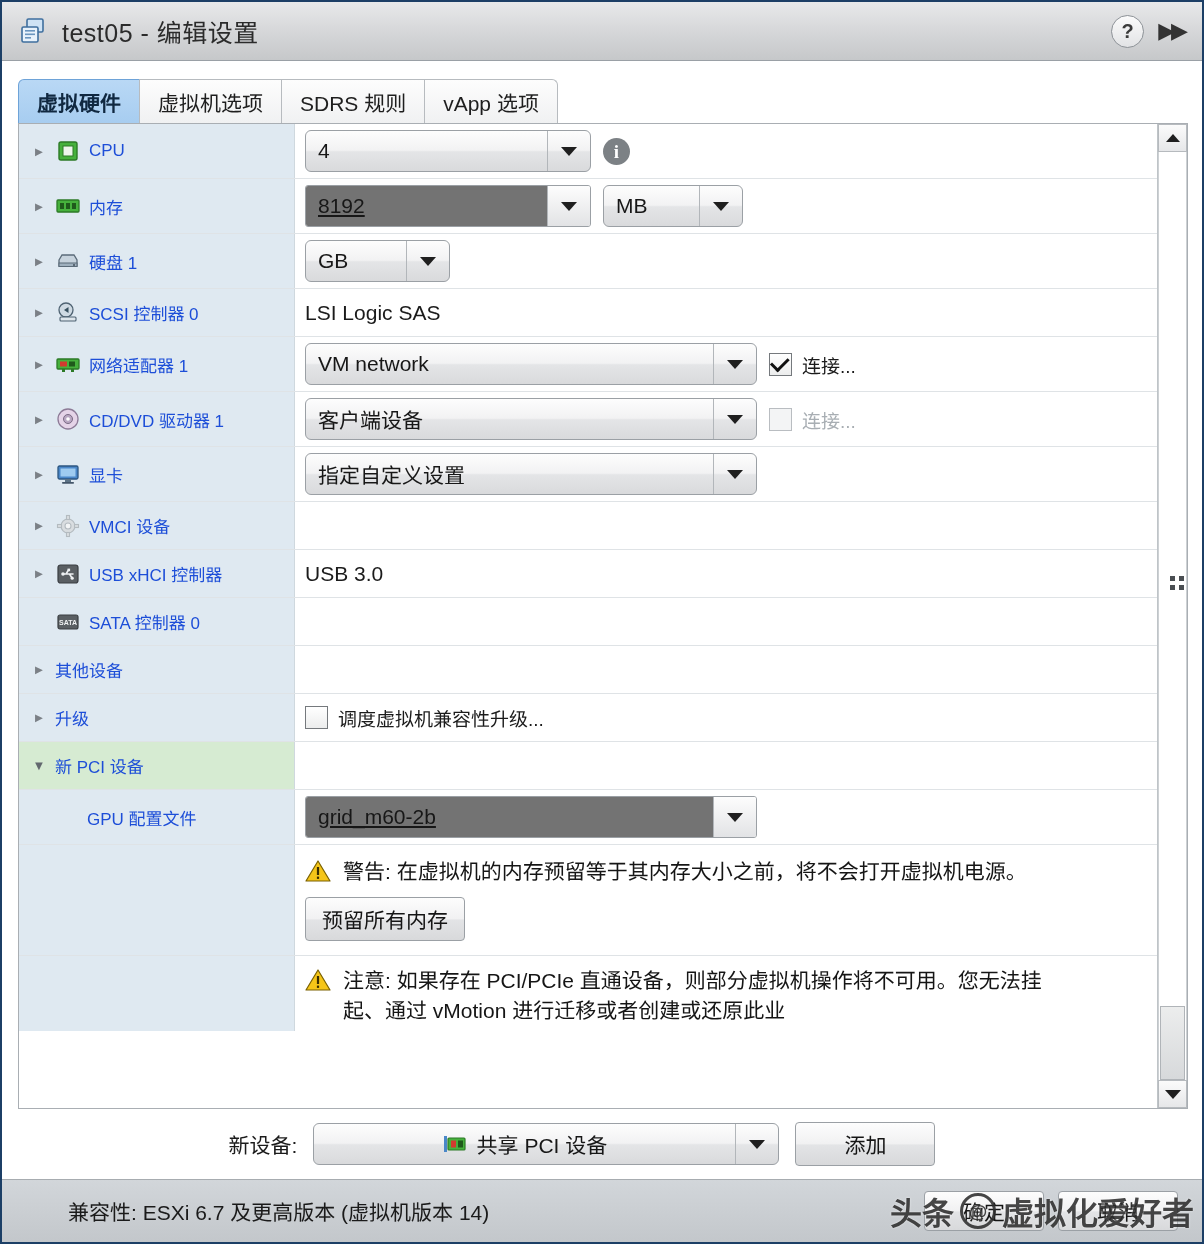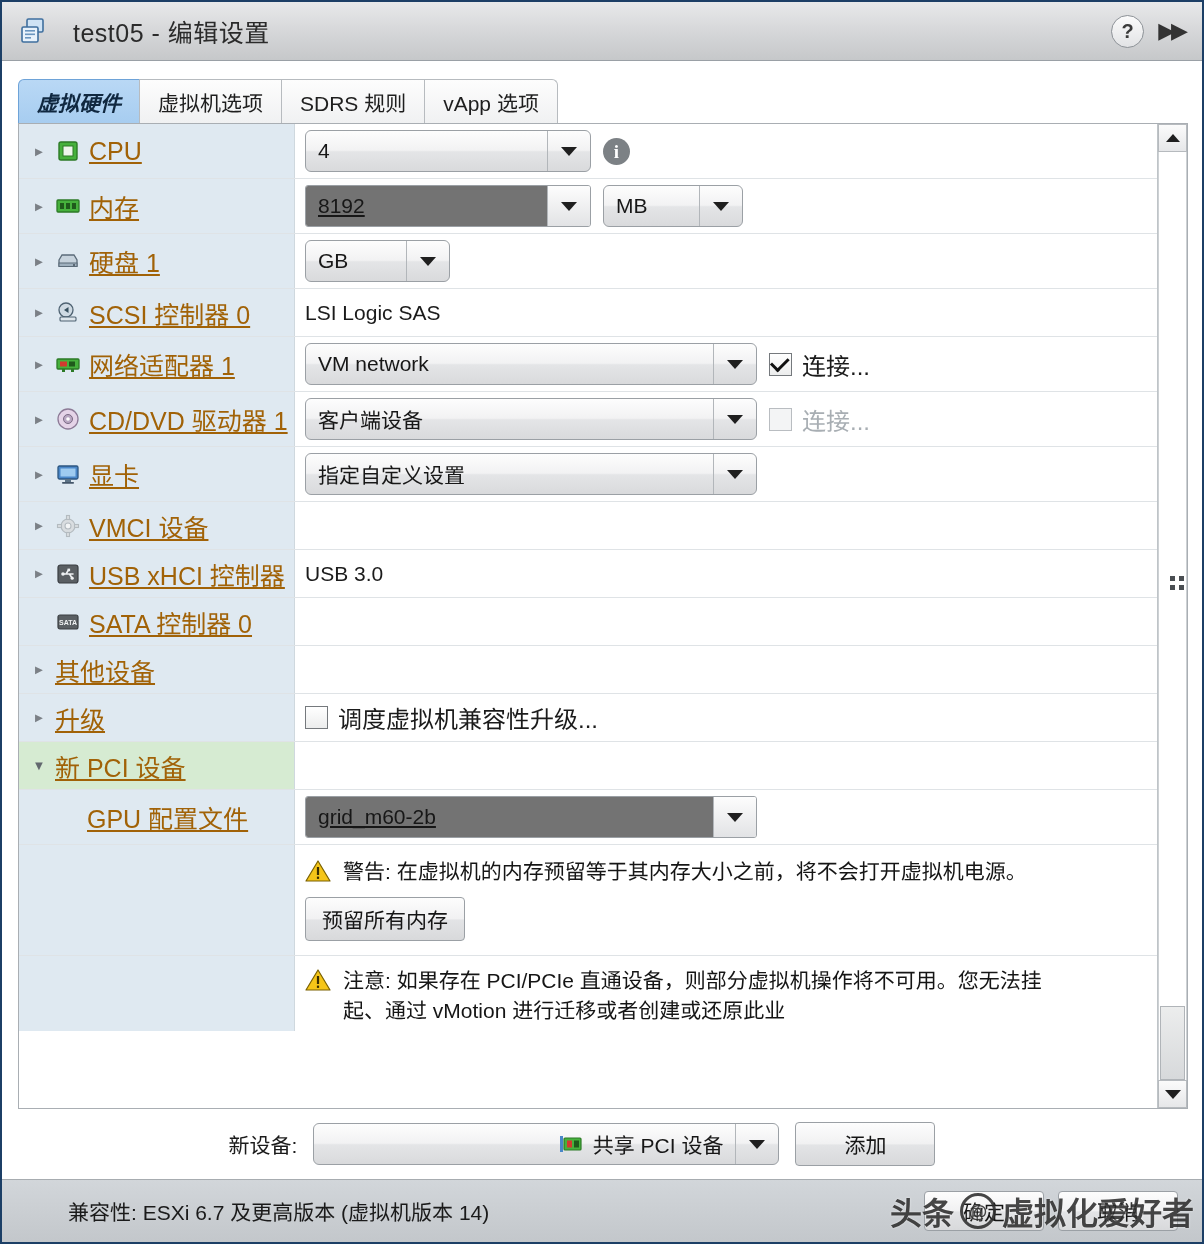--- a/index.html
+++ b/index.html
@@ -19,21 +19,20 @@
     display:flex;flex-direction:column;
   }
 
   
   .titlebar{
     height:58px;flex:0 0 58px;
     background:linear-gradient(to bottom,#e8e9ea 0%,#d6d7d9 50%,#c6c8ca 100%);
     border-bottom:1px solid #9aa0a6;
     display:flex;align-items:center;padding:0 14px 0 16px;
     position:relative;
-    gap:11px;
   }
   .title-icon{width:30px;height:30px;flex:0 0 30px;position:relative;margin-right:14px;}
   .title-text{font-size:25px;color:#2b2b2b;letter-spacing:.5px;white-space:nowrap;}
   .title-right{margin-left:auto;display:flex;align-items:center;gap:14px;}
   .help-btn{
     width:31px;height:31px;border-radius:50%;
     border:1px solid #8d9297;background:linear-gradient(to bottom,#fbfbfb,#e2e3e5);
     color:#3a3a3a;font-size:20px;font-weight:bold;
     display:flex;align-items:center;justify-content:center;line-height:1;
     cursor:pointer;
@@ -54,21 +53,20 @@
     border:1px solid #b7bbbf;border-bottom:none;
     background:linear-gradient(to bottom,#fdfdfd,#f0f1f2);
     margin-right:-1px;cursor:pointer;white-space:nowrap;
   }
   .tab:first-child{border-radius:6px 0 0 0;}
   .tab:last-child{border-radius:0 6px 0 0;}
   .tab.active{
     background:linear-gradient(to bottom,#b9d8f5,#a7cdf0);
     border-color:#6ea3d8;color:#102840;font-weight:bold;
     border-radius:6px 0 0 0;
-    font-style:italic;
   }
 
   
   .panel-wrap{
     flex:1 1 auto;position:relative;
     margin:0 14px 0 16px;
     border:1px solid #a9aeb3;
     background:#ffffff;
     display:flex;overflow:hidden;
   }
@@ -97,21 +95,21 @@
   }
   .cell-value.stack{flex-direction:column;align-items:flex-start;gap:10px;padding:12px 10px 14px 10px;}
 
   .twisty{
     width:16px;flex:0 0 16px;color:#7b8086;font-size:13px;line-height:1;
     display:flex;align-items:center;justify-content:center;cursor:pointer;
   }
   .twisty.open{color:#62686e;}
   .twisty.blank{visibility:hidden;}
   .dev-icon{width:26px;height:26px;flex:0 0 26px;position:relative;}
-  .dev-name{font-size:25px;color:#a16207;white-space:nowrap;text-decoration:underline;}
+  .dev-name{font-size:17px;color:#1d4ed8;white-space:nowrap;}
   .dev-name.sub{padding-left:32px;}
   .static-val{font-size:21px;color:#1b1b1b;}
 
   
   .combo{
     height:42px;box-sizing:border-box;display:flex;align-items:stretch;
     border:1px solid #9ba0a5;border-radius:6px;overflow:hidden;
     background:linear-gradient(to bottom,#fdfdfd 0%,#f2f2f3 48%,#e4e5e7 52%,#d9dadc 100%);
     cursor:pointer;
   }
@@ -155,21 +153,21 @@
   .chk-wrap{display:flex;align-items:center;gap:10px;cursor:pointer;}
   .chk{
     width:23px;height:23px;flex:0 0 23px;box-sizing:border-box;
     border:1px solid #75797d;background:linear-gradient(to bottom,#fff,#eceded);
     display:flex;align-items:center;justify-content:center;
   }
   .chk .mark{
     width:14px;height:8px;border-left:3px solid #111;border-bottom:3px solid #111;
     transform:rotate(-45deg) translate(1px,-2px);
   }
-  .chk-lbl{font-size:24px;color:#1b1b1b;white-space:nowrap;}
+  .chk-lbl{font-size:19px;color:#1b1b1b;white-space:nowrap;}
   .chk-wrap.disabled .chk{border-color:#b9bdc1;background:#f3f4f5;}
   .chk-wrap.disabled .chk-lbl{color:#a8aeb3;}
 
   .info-icon{
     width:27px;height:27px;flex:0 0 27px;border-radius:50%;background:#7c8185;
     color:#fff;font-size:19px;font-weight:bold;font-family:"Liberation Serif",serif;
     display:flex;align-items:center;justify-content:center;line-height:1;cursor:pointer;
   }
 
   .note{display:flex;gap:12px;align-items:flex-start;max-width:740px;}
@@ -207,21 +205,21 @@
   .grip i{background:#4a4e52;display:block;width:5px;height:5px;}
 
   
   .newdev-bar{
     flex:0 0 70px;height:70px;background:#ffffff;
     display:flex;align-items:center;justify-content:center;gap:16px;
     padding-right:40px;box-sizing:border-box;
   }
   .newdev-label{font-size:21px;color:#1b1b1b;}
   .newdev-combo{width:466px;}
-  .newdev-combo .txt{justify-content:flex-end;gap:10px;}
+  .newdev-combo .txt{justify-content:center;gap:10px;}
   .pci-mini{width:24px;height:22px;flex:0 0 24px;position:relative;}
   .add-btn{width:140px;height:44px;}
 
   .statusbar{
     flex:0 0 62px;height:62px;
     background:linear-gradient(to bottom,#d2d6da,#c3c7cb);
     border-top:1px solid #a7acb0;
     display:flex;align-items:center;padding:0 18px;position:relative;
   }
   .compat{font-size:21px;color:#1a1a1a;white-space:nowrap;margin-left:48px;}

